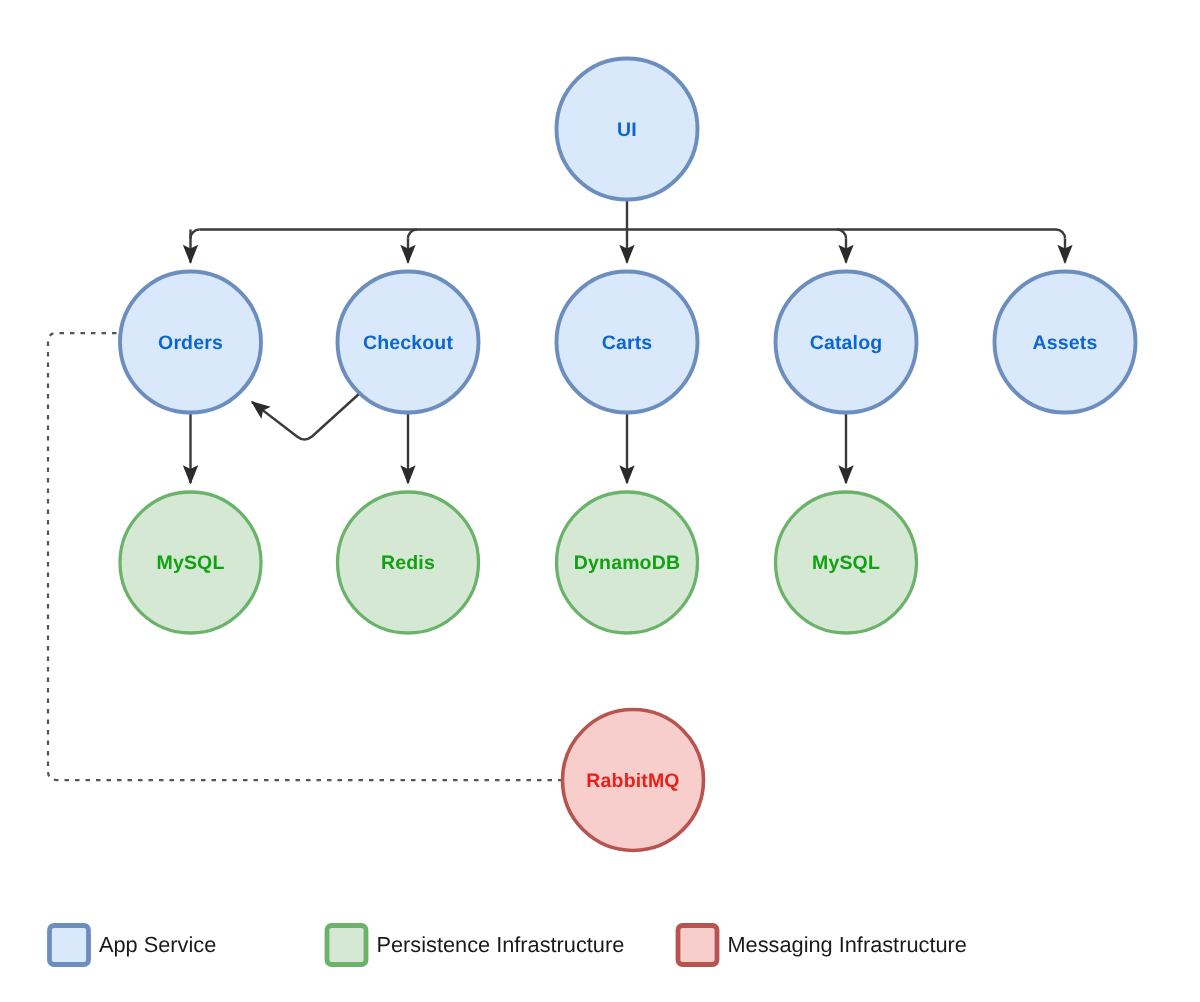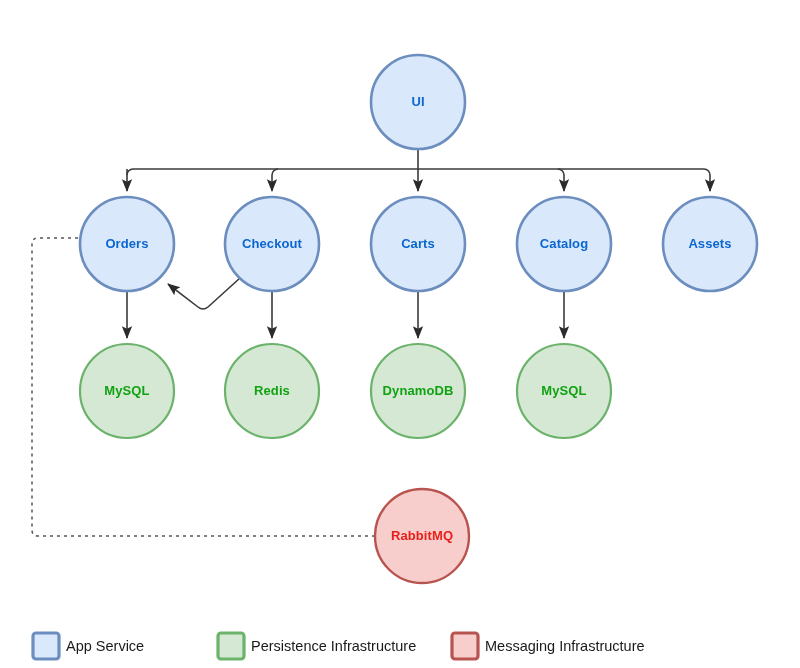--- a/index.html
+++ b/index.html
@@ -10,21 +10,21 @@
   body {
     width: 800px;
     height: 668px;
     font-family: "Liberation Sans", sans-serif;
     position: relative;
     overflow: hidden;
   }
   #diagram-root {
     position: absolute;
     left: 0;
-    top: 16px;
+    top: 0;
     width: 800px;
     height: 554px;
   }
   svg.canvas {
     position: absolute;
     left: 0;
     top: 0;
     width: 800px;
     height: 668px;
     display: block;

